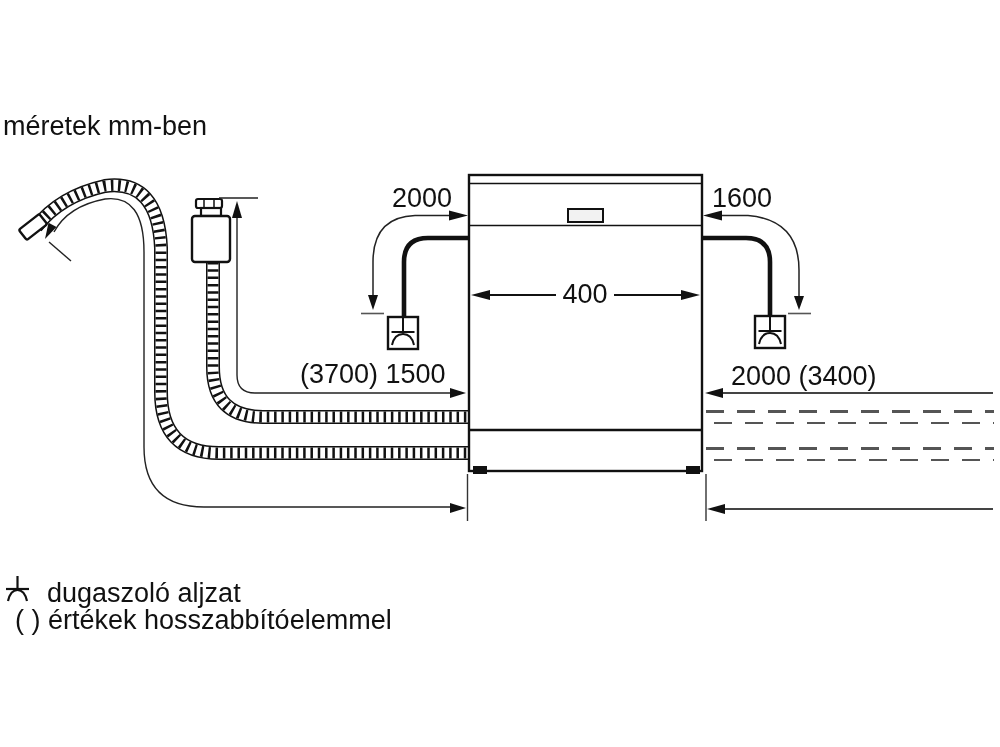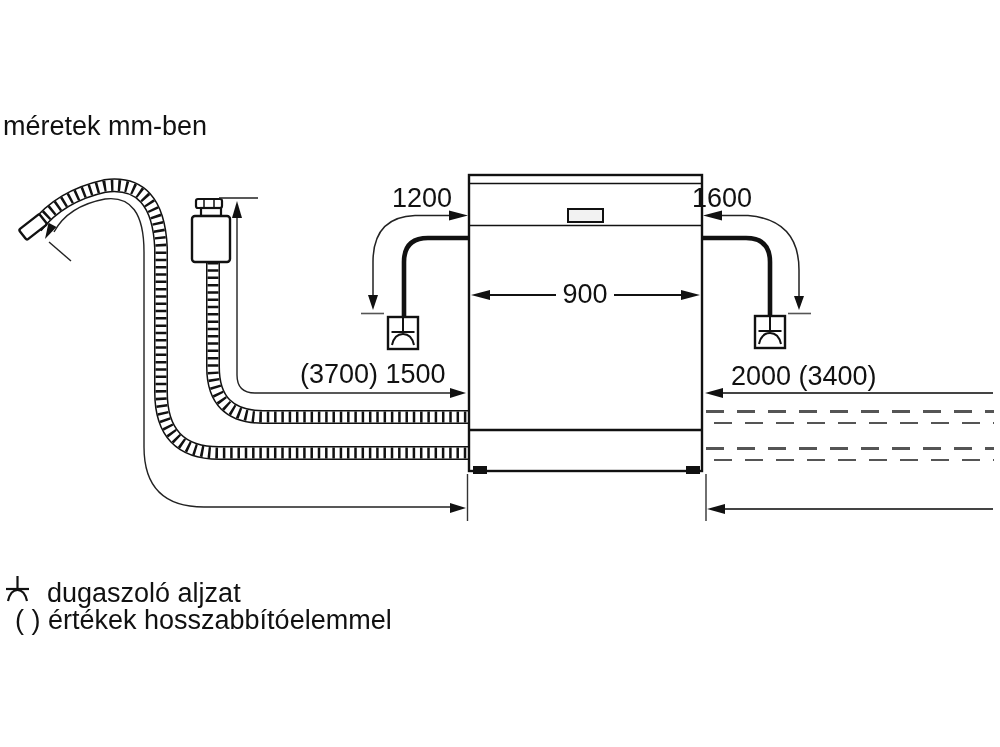--- a/index.html
+++ b/index.html
@@ -130,25 +130,25 @@
 
     <g fill="none" stroke="#111" stroke-width="2.2">
       <line x1="17.5" y1="576" x2="17.5" y2="589"></line>
       <line x1="6" y1="589" x2="29" y2="589"></line>
       <path d="M 8,601 Q 10.5,590 17.5,590 Q 24.5,590 27,601"></path>
     </g>
   </svg>
 
   <div class="lbl" style="left:3px;top:112px;">méretek mm-ben</div>
 
-  <div class="lbl ctr dim-num" style="left:372px;top:184px;width:100px;">1200</div>
+  <div class="lbl ctr dim-num" style="left:372px;top:184px;width:100px;">2000</div>
 
-  <div class="lbl ctr dim-num" style="left:672px;top:184px;width:100px;">1600</div>
+  <div class="lbl ctr dim-num" style="left:692px;top:184px;width:100px;">1600</div>
 
-  <div class="lbl ctr dim-num" style="left:535px;top:280px;width:100px;">900</div>
+  <div class="lbl ctr dim-num" style="left:535px;top:280px;width:100px;">400</div>
 
   <div class="lbl ctr dim-num" style="left:300px;top:360px;width:140px;">(3700) 1500</div>
 
   <div class="lbl dim-num" style="left:731px;top:362px;">2000 (3400)</div>
 
 
 
   <div class="lbl" style="left:38px;top:579px;margin-left:9px;">dugaszoló aljzat</div>
 
   <div class="lbl" style="left:15px;top:606px;">( ) értékek hosszabbítóelemmel</div>

